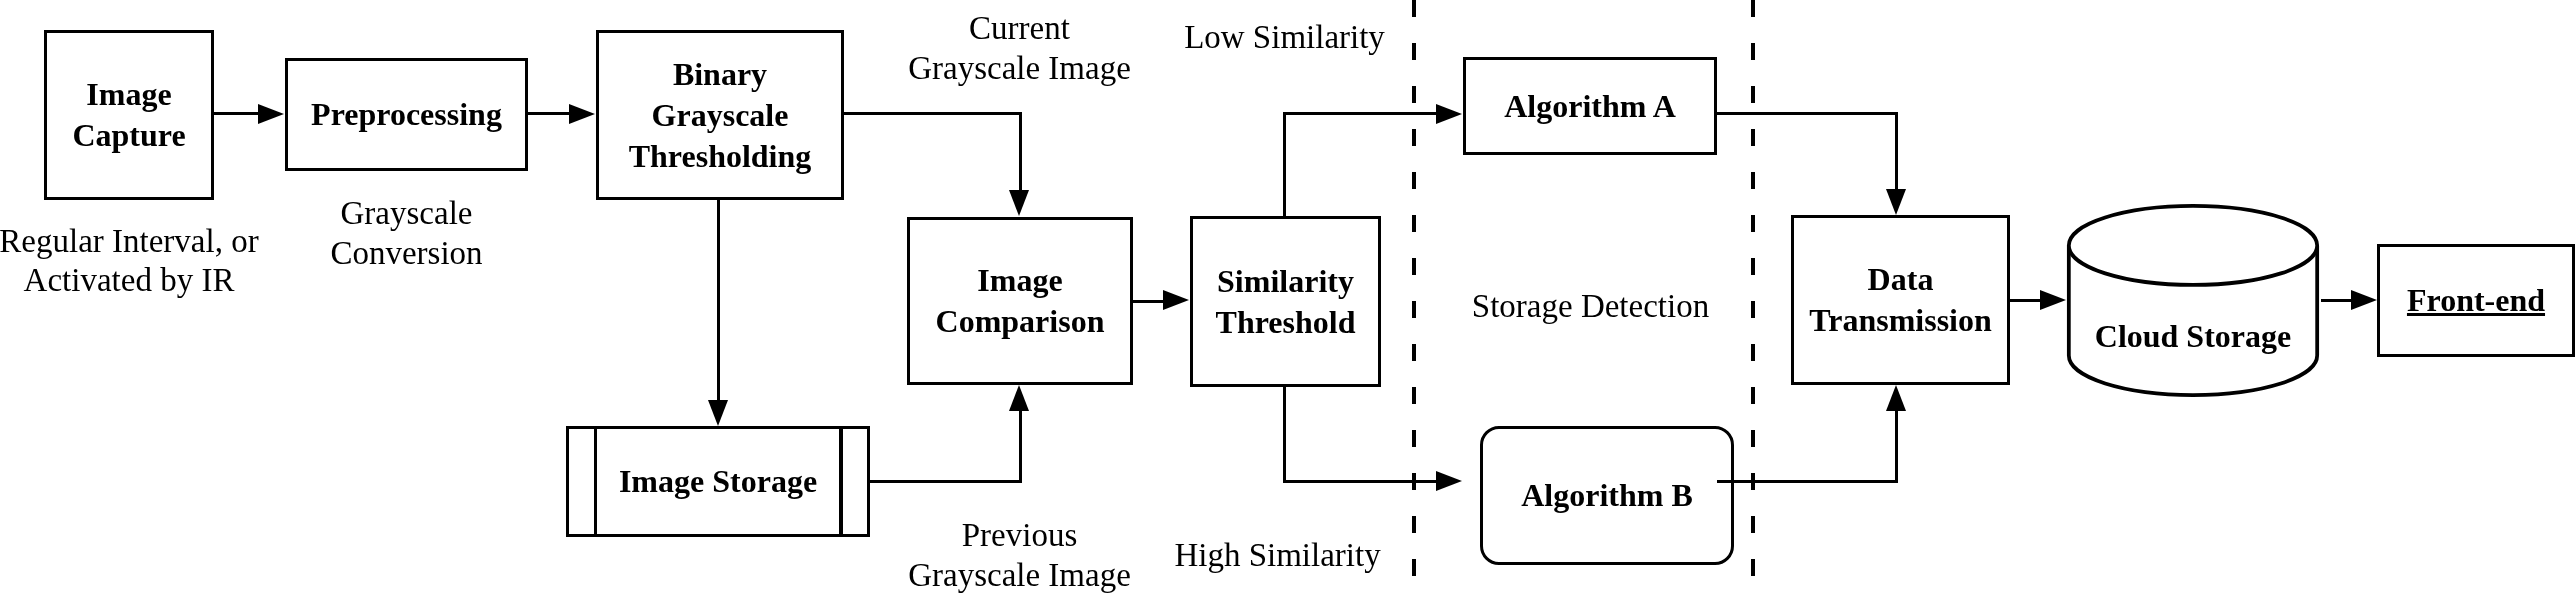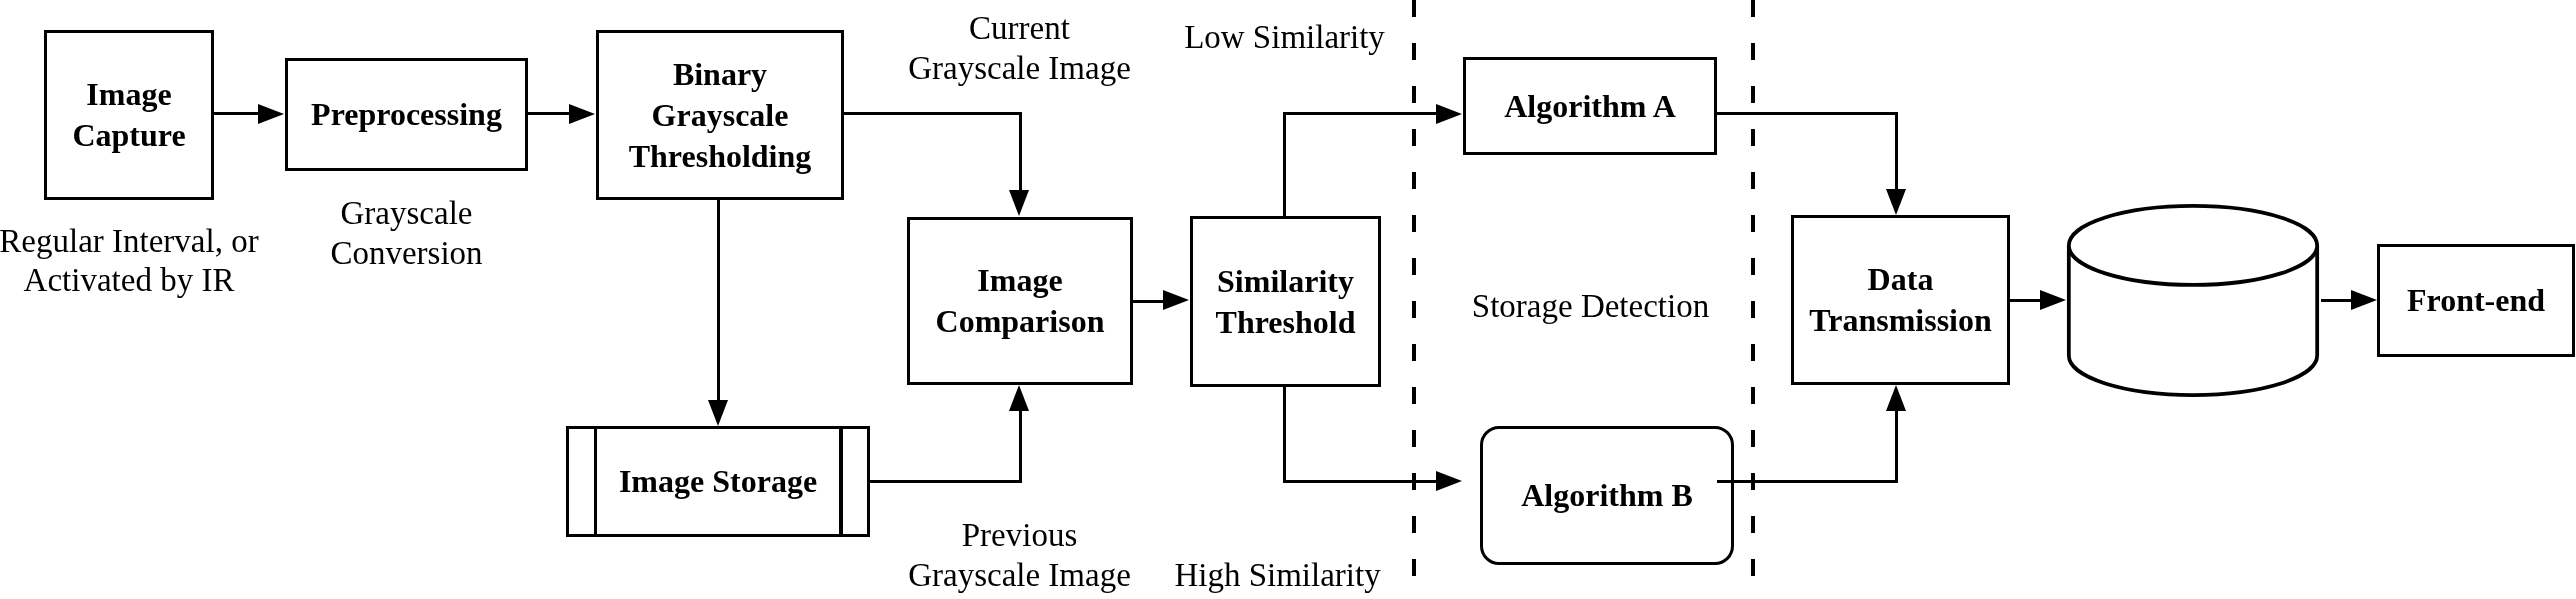--- a/index.html
+++ b/index.html
@@ -86,41 +86,42 @@
   <div class="node" style="left:1791px;top:215px;width:219px;height:170px;">
     <span class="lbl">Data
 Transmission</span>
   </div>
 
   <div class="cylinder" style="left:2066px;top:203px;width:254px;height:195px;">
     <svg width="254" height="195" viewBox="0 0 270 207">
       <path d="M 3 45 L 3 162 A 132 42 0 0 0 267 162 L 267 45" fill="#ffffff" stroke="#000000" stroke-width="4"></path>
       <ellipse cx="135" cy="45" rx="132" ry="42" fill="#ffffff" stroke="#000000" stroke-width="4"></ellipse>
     </svg>
+    <span class="lbl">Cloud Storage</span>
   </div>
 
-  <div class="node" style="left:2377px;top:244px;width:198px;height:113px;">
+  <div class="node" style="left:2377px;top:244px;width:198px;height:113px;text-decoration:underline;">
     <span class="lbl">Front-end</span>
   </div>
 
   <div class="annot" style="left:-22px;top:222px;width:302px;line-height:39px;">Regular Interval, or
 Activated by IR</div>
 
   <div class="annot" style="left:265px;top:193px;width:283px;">Grayscale
 Conversion</div>
 
   <div class="annot" style="left:878px;top:7.5px;width:283px;">Current
 Grayscale Image</div>
 
   <div class="annot" style="left:878px;top:515px;width:283px;">Previous
 Grayscale Image</div>
 
   <div class="annot" style="left:1143px;top:17px;width:283px;">Low Similarity</div>
 
-  <div class="annot" style="left:1136px;top:535px;width:283px;margin-top:20px;">High Similarity</div>
+  <div class="annot" style="left:1136px;top:535px;width:283px;">High Similarity</div>
 
   <div class="annot" style="left:1449px;top:286px;width:283px;">Storage Detection</div>
 
   <div class="h-line" style="left:214px;top:112px;width:46px;"></div>
   <div class="arrow-right" style="left:258px;top:104px;"></div>
 
   <div class="h-line" style="left:528px;top:112px;width:43px;"></div>
   <div class="arrow-right" style="left:569px;top:104px;"></div>
 
   <div class="h-line" style="left:844px;top:112px;width:178px;"></div>

